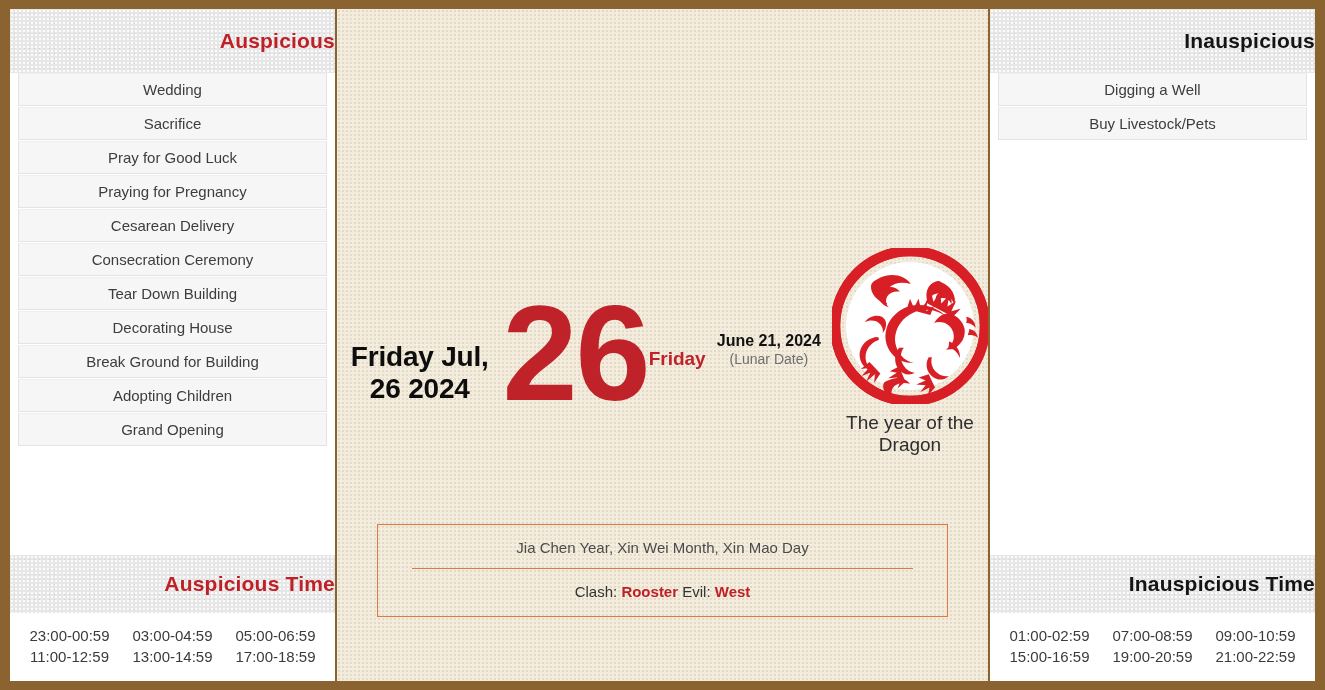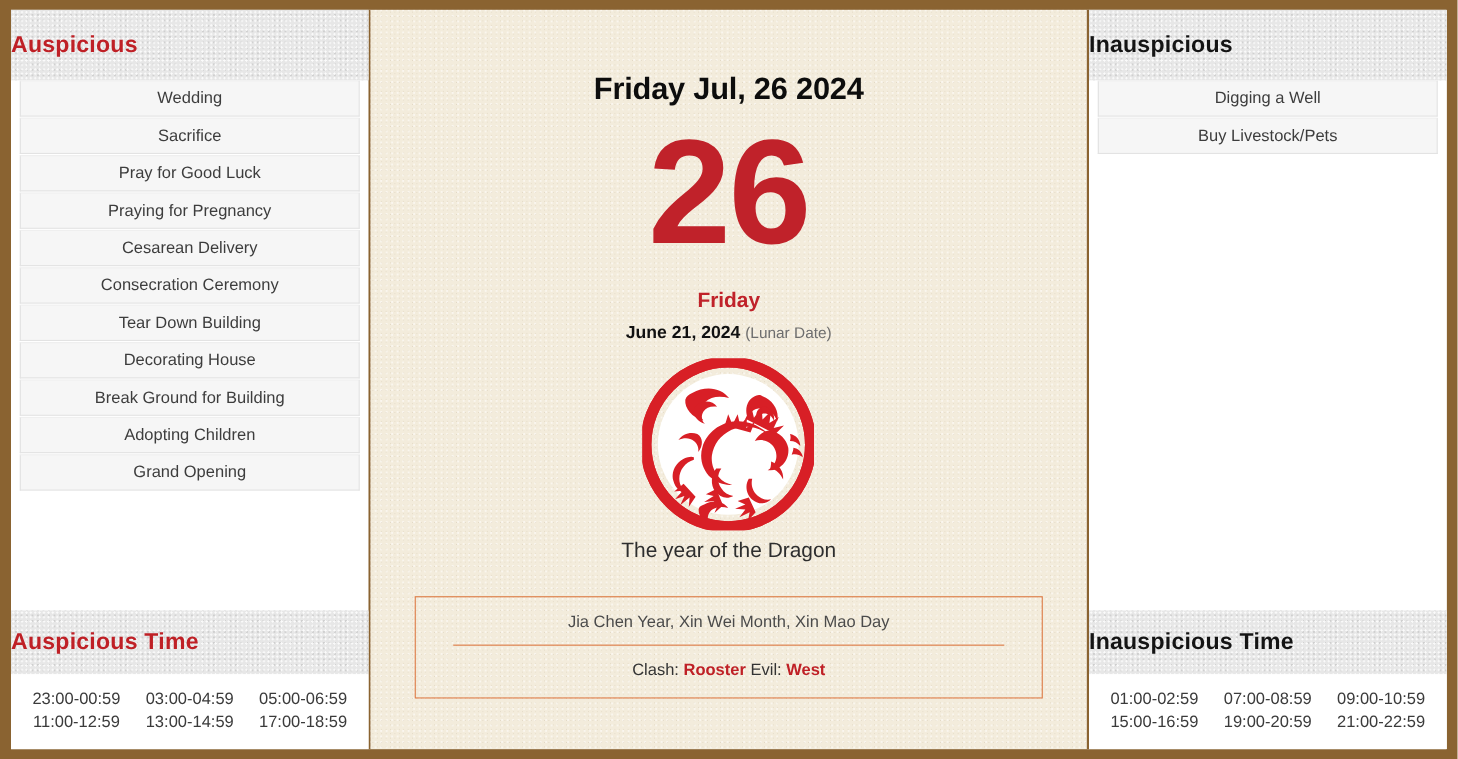--- a/index.html
+++ b/index.html
@@ -52,34 +52,34 @@
   .col-center {
     flex: 1 1 auto;
     position: relative;
     background-color: #f3ecdc;
     background-image:
       radial-gradient(rgba(190,175,145,.30) 0.7px, transparent 0.8px),
       radial-gradient(rgba(255,255,255,.55) 0.6px, transparent 0.7px);
     background-size: 4px 4px, 5px 5px;
     background-position: 0 0, 2px 3px;
     display: flex;
-    flex-direction: column;
+    flex-direction: row;
     align-items: center;
     box-sizing: border-box;
   }
 
   
   .band {
     background-color: #e7e7e7;
     background-image:
       radial-gradient(rgba(255,255,255,.85) 0.8px, transparent 0.9px),
       radial-gradient(rgba(160,160,160,.33) 0.7px, transparent 0.8px);
     background-size: 4px 4px, 5px 5px;
     background-position: 0 0, 2px 2px;
-    text-align: left;
+    text-align: right;
     font-size: 21px;
     font-weight: bold;
     letter-spacing: .2px;
     box-sizing: border-box;
   }
   .band-top {
     height: 64px;
     line-height: 64px;
   }
   .band-time {
@@ -176,21 +176,21 @@
     font-size: 19px;
     color: #2e2e2e;
     text-align: center;
   }
 
   
   .info-box {
     position: absolute;
     left: 40px;
     right: 40px;
-    bottom: 46px;
+    bottom: 64px;
     border: 1px solid #dd7a44;
     padding: 14px 22px 16px 22px;
     box-sizing: border-box;
     background: transparent;
   }
   .info-line1 {
     text-align: center;
     font-size: 15px;
     color: #4b4b4b;
     padding-bottom: 12px;

